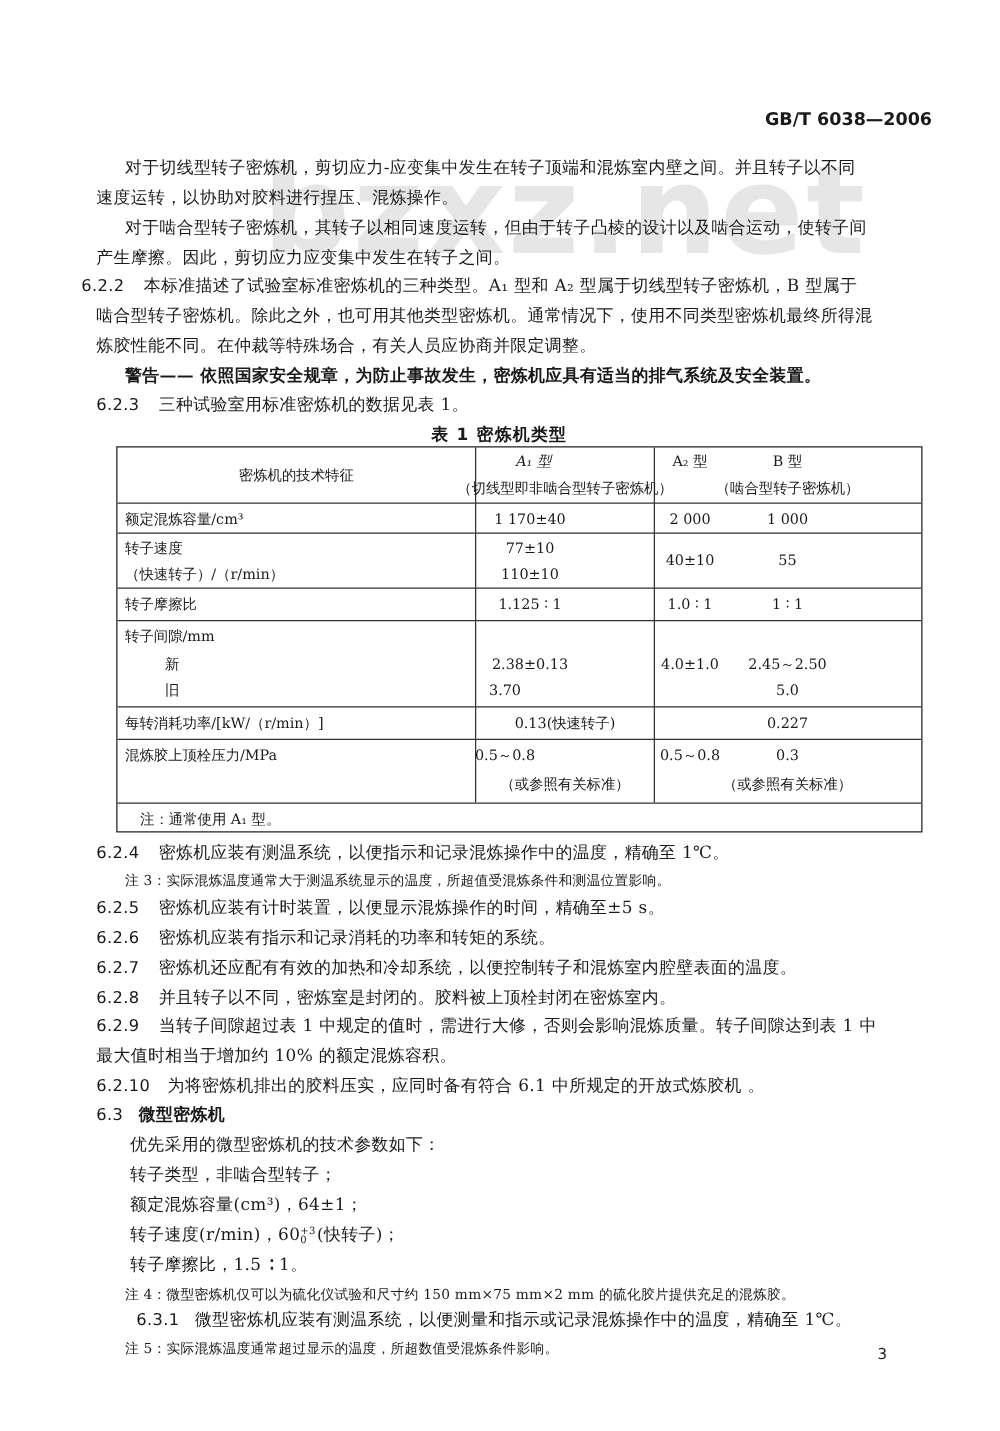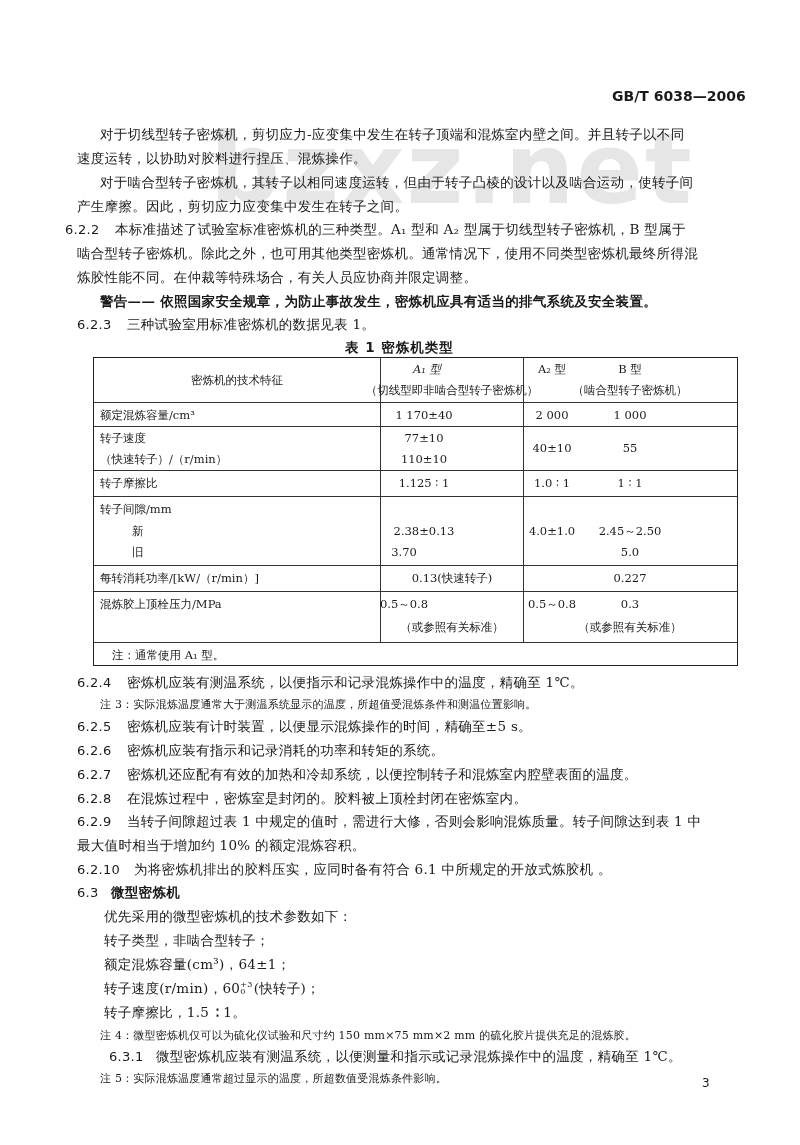--- a/index.html
+++ b/index.html
@@ -122,21 +122,21 @@
   <div class="abs p" style="left:77px; top:718px;">
     <span class="secnum" style="width:50px;">6.2.5</span><span>密炼机应装有计时装置，以便显示混炼操作的时间，精确至±5 s。</span>
   </div>
   <div class="abs p" style="left:77px; top:742px;">
     <span class="secnum" style="width:50px;">6.2.6</span><span>密炼机应装有指示和记录消耗的功率和转矩的系统。</span>
   </div>
   <div class="abs p" style="left:77px; top:766px;">
     <span class="secnum" style="width:50px;">6.2.7</span><span>密炼机还应配有有效的加热和冷却系统，以便控制转子和混炼室内腔壁表面的温度。</span>
   </div>
   <div class="abs p" style="left:77px; top:790px;">
-    <span class="secnum" style="width:50px;">6.2.8</span><span>在混炼过程中，密炼室是封闭的。胶料被上顶栓封闭在密炼室内。</span>
+    <span class="secnum" style="width:50px;">6.2.8</span><span>并且转子以不同，密炼室是封闭的。胶料被上顶栓封闭在密炼室内。</span>
   </div>
   <div class="abs p" style="left:77px; top:813px;">
     <span class="secnum" style="width:50px;">6.2.9</span><span>当转子间隙超过表 1 中规定的值时，需进行大修，否则会影响混炼质量。转子间隙达到表 1 中</span>
   </div>
   <div class="abs p" style="left:77px; top:837px;">最大值时相当于增加约 10% 的额定混炼容积。</div>
   <div class="abs p" style="left:77px; top:861px;">
     <span class="secnum" style="width:57px;">6.2.10</span><span>为将密炼机排出的胶料压实，应同时备有符合 6.1 中所规定的开放式炼胶机 。</span>
   </div>
   <div class="abs p" style="left:77px; top:884px;">
     <span class="secnum" style="width:34px;">6.3</span><span class="bold">微型密炼机</span>

